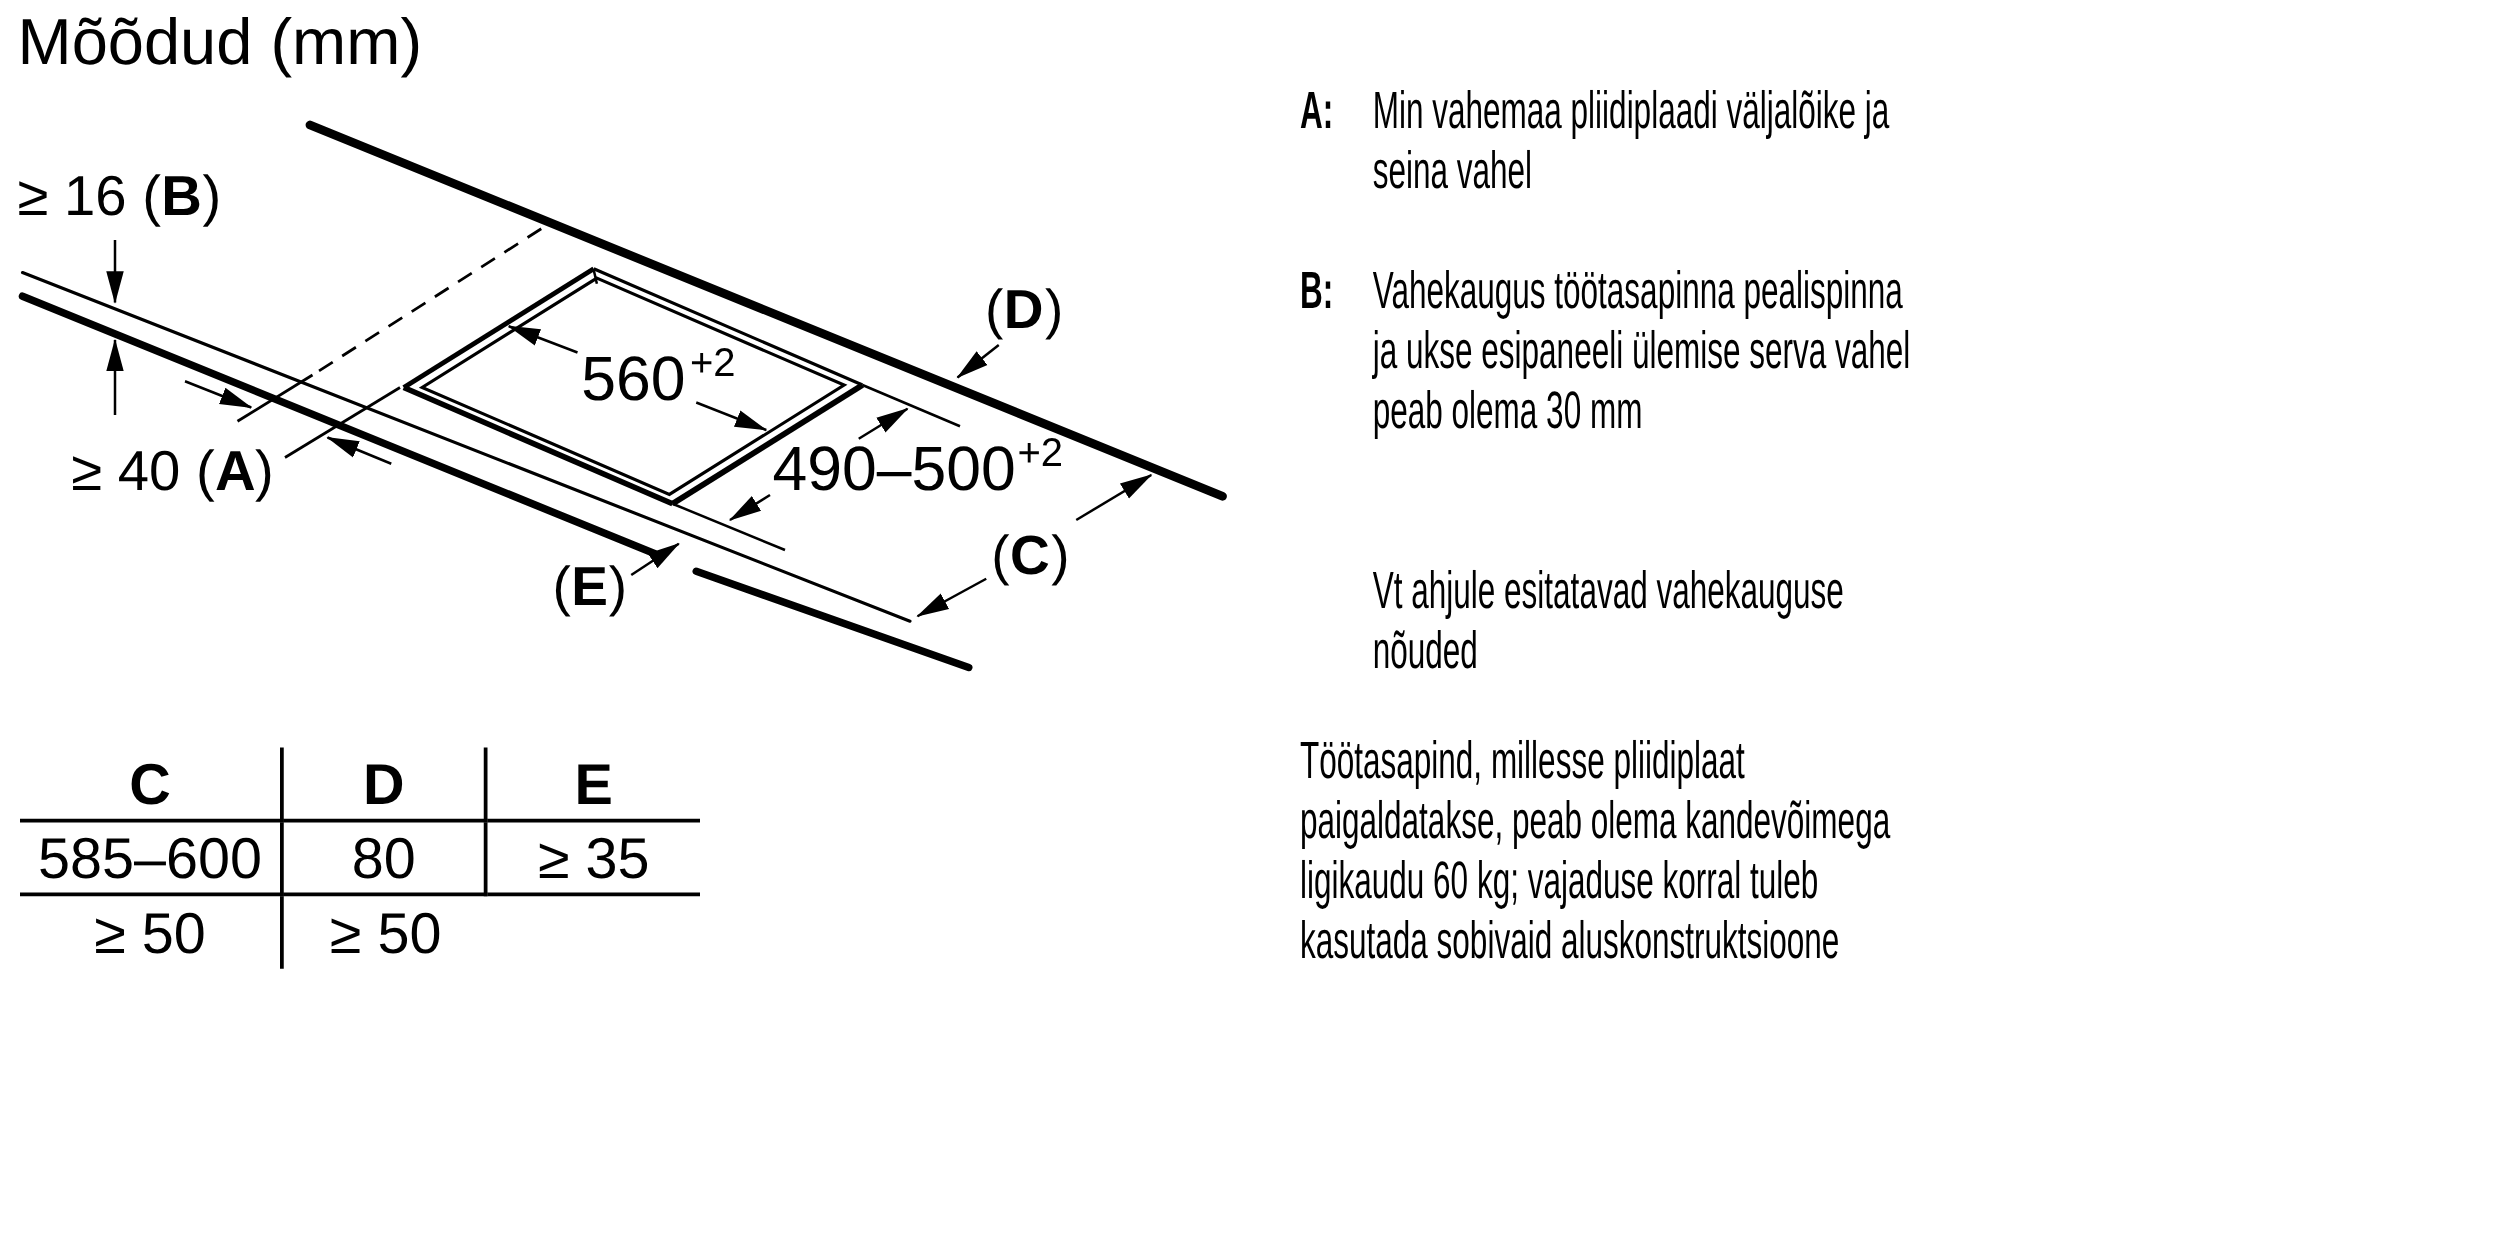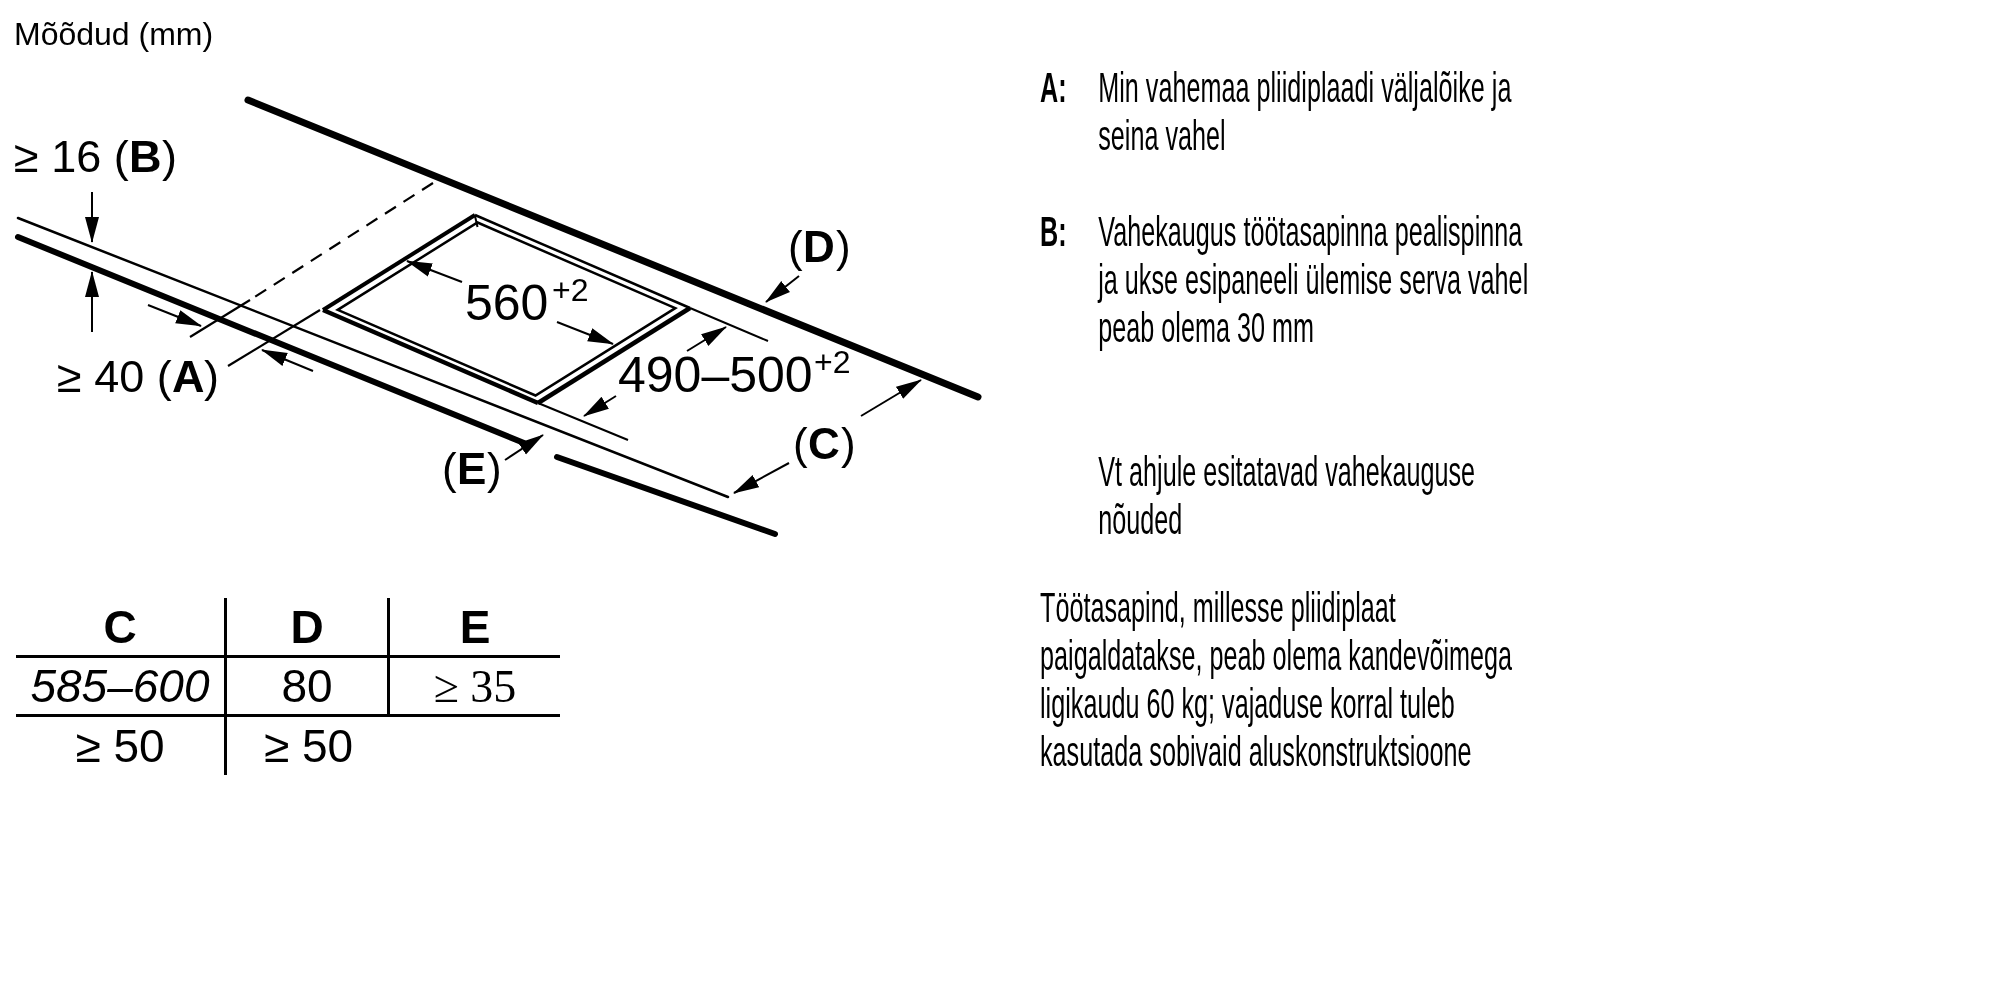--- a/index.html
+++ b/index.html
@@ -1,18 +1,18 @@
 <!DOCTYPE html>
 <html><head>
 <meta charset="utf-8">
 <style>
   html,body{margin:0;padding:0;background:#ffffff;}
   .page{position:relative;width:2000px;height:1000px;background:#fff;overflow:hidden;
         font-family:"Liberation Sans", sans-serif;color:#000;}
-  .title{position:absolute;left:14px;top:10px;font-size:32px;line-height:48px;color:#000;}
+  .title{position:absolute;left:14px;top:10px;font-size:52px;line-height:48px;color:#000;}
   svg.fig{position:absolute;left:0;top:0;}
   svg.fig text{font-family:"Liberation Sans", sans-serif;fill:#000;}
   .t45{font-size:45px;}
   .t44{font-size:44px;}
   .t50{font-size:50px;}
   .t32{font-size:32px;}
   .bold{font-weight:bold;}
   
   .dim-table{position:absolute;left:16px;top:598px;width:544px;height:177px;
              display:grid;grid-template-columns:211px 163px 170px;grid-template-rows:60px 59px 58px;
@@ -104,23 +104,23 @@
     <text class="t44" x="442" y="484">(</text>
     <text class="t44 bold" x="457" y="484">E</text>
     <text class="t44" x="487" y="484">)</text>
   </svg>
 
   <div class="dim-table">
     <div class="cell thead vline">C</div>
     <div class="cell thead vline">D</div>
     <div class="cell thead hline-none">E</div>
 
-    <div class="cell vline hline" style="grid-row:2;font-style:italic;">585–600</div>
+    <div class="cell vline hline" style="grid-row:2;">585–600</div>
     <div class="cell vline hline" style="grid-row:2;">80</div>
-    <div class="cell hline" style="grid-row:2;font-family:Liberation Serif, serif;">≥ 35</div>
+    <div class="cell hline" style="grid-row:2;">≥ 35</div>
 
     <div class="cell vline" style="grid-row:3;">≥ 50</div>
     <div class="cell" style="grid-row:3;">≥ 50</div>
   </div>
 
   <style>
     
     .dim-table .thead{border-bottom:3px solid #000;}
   </style>
 

